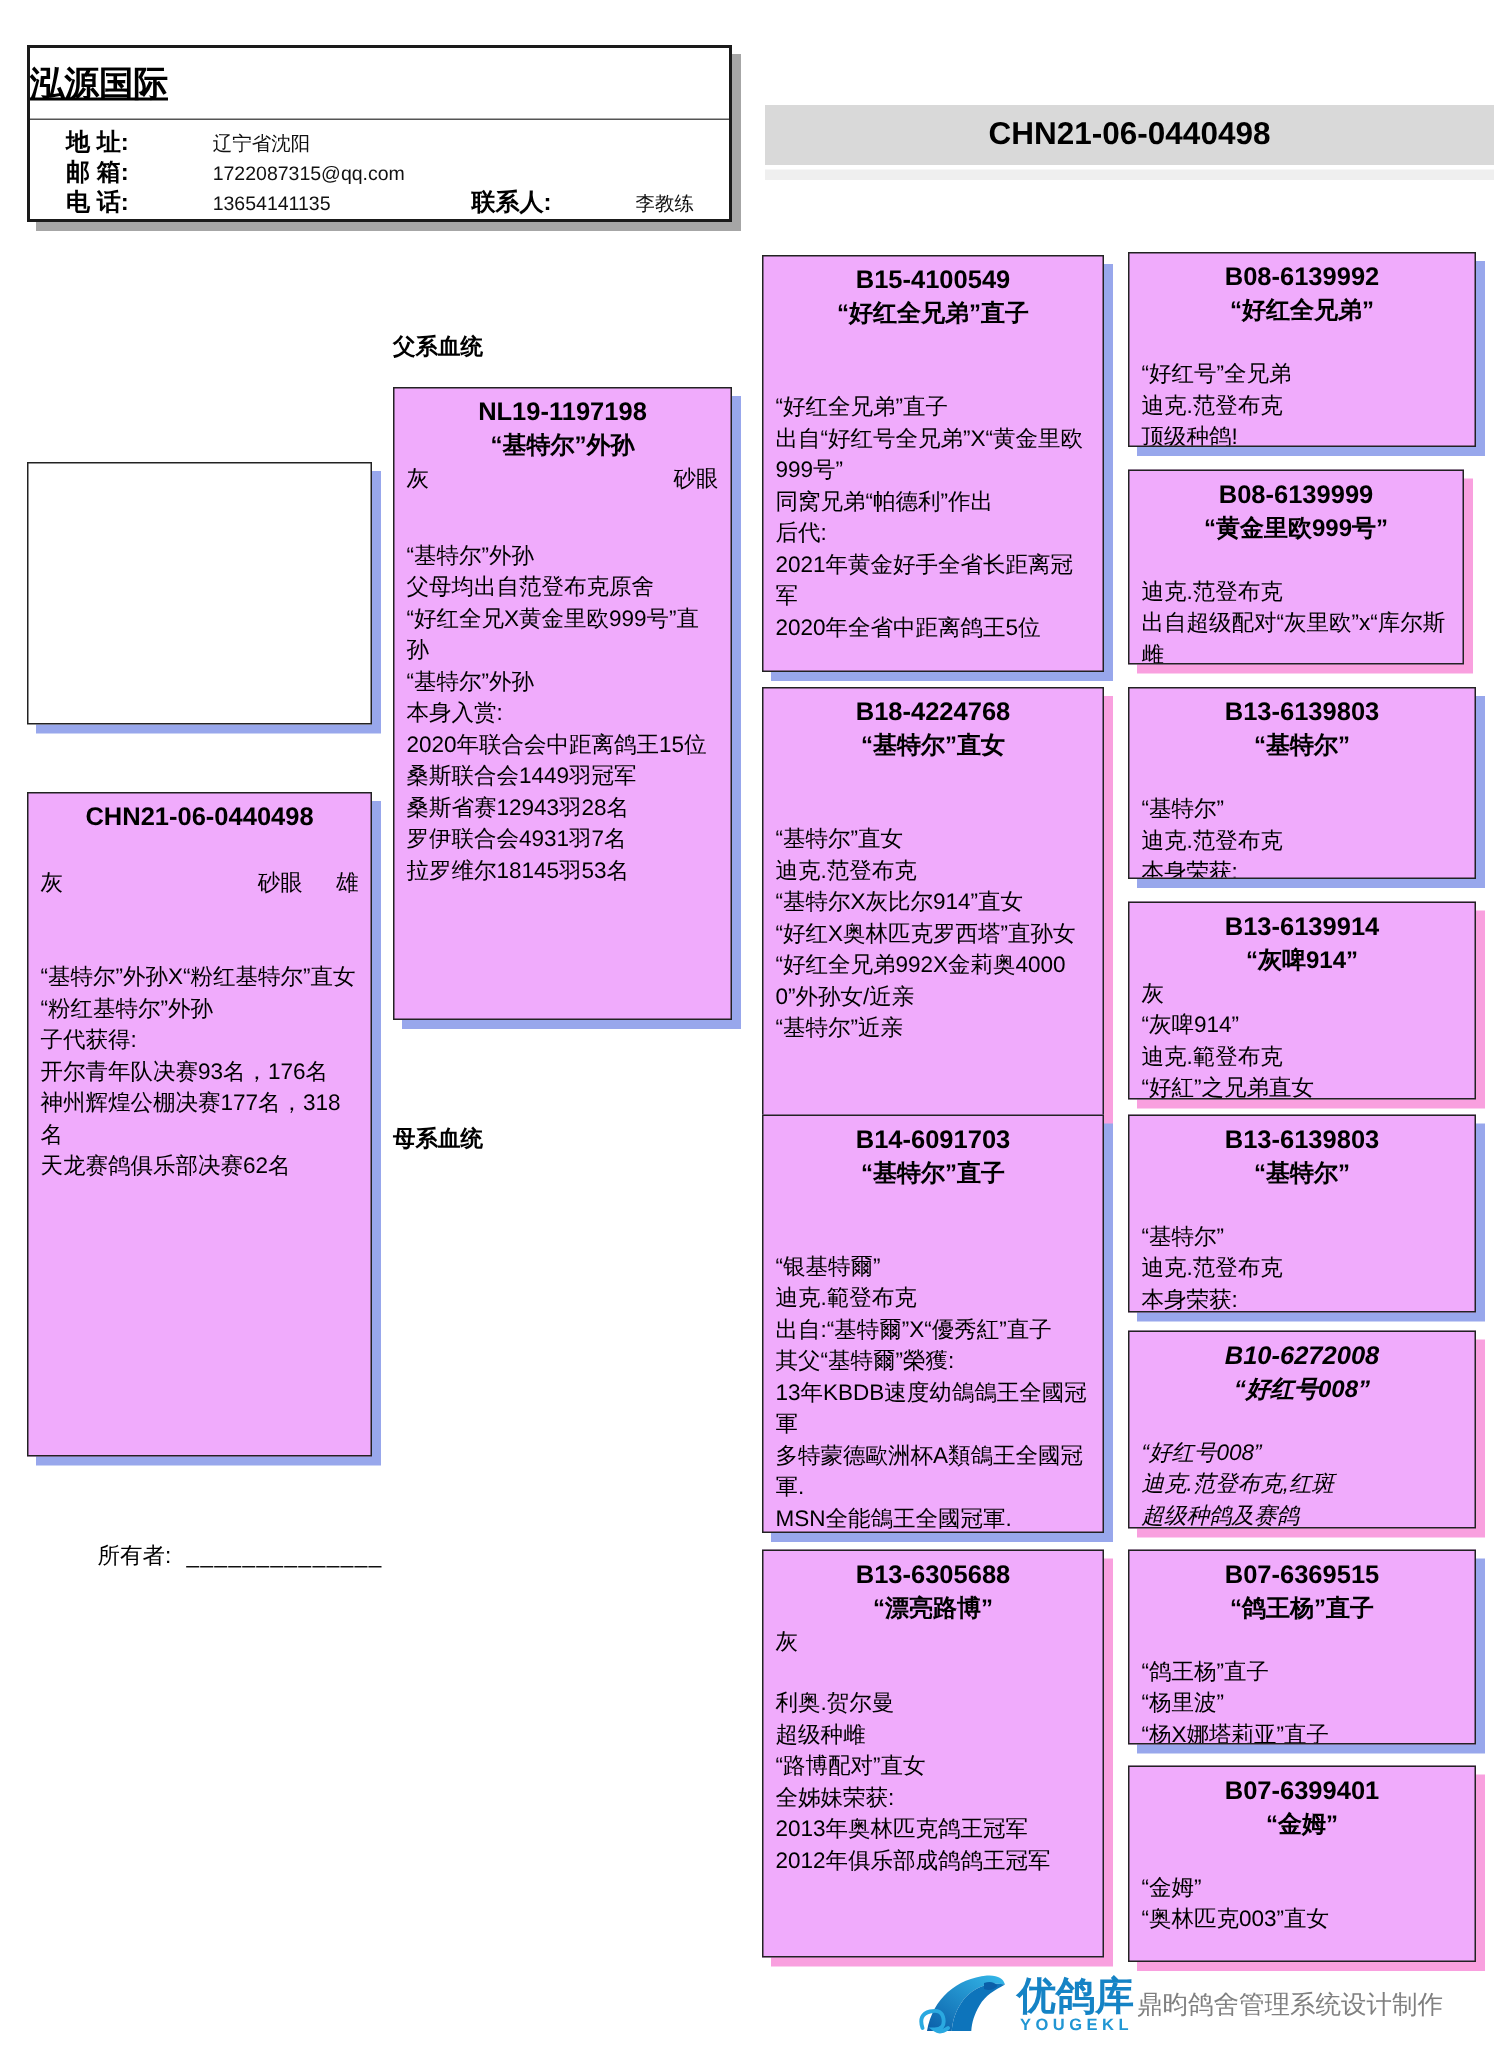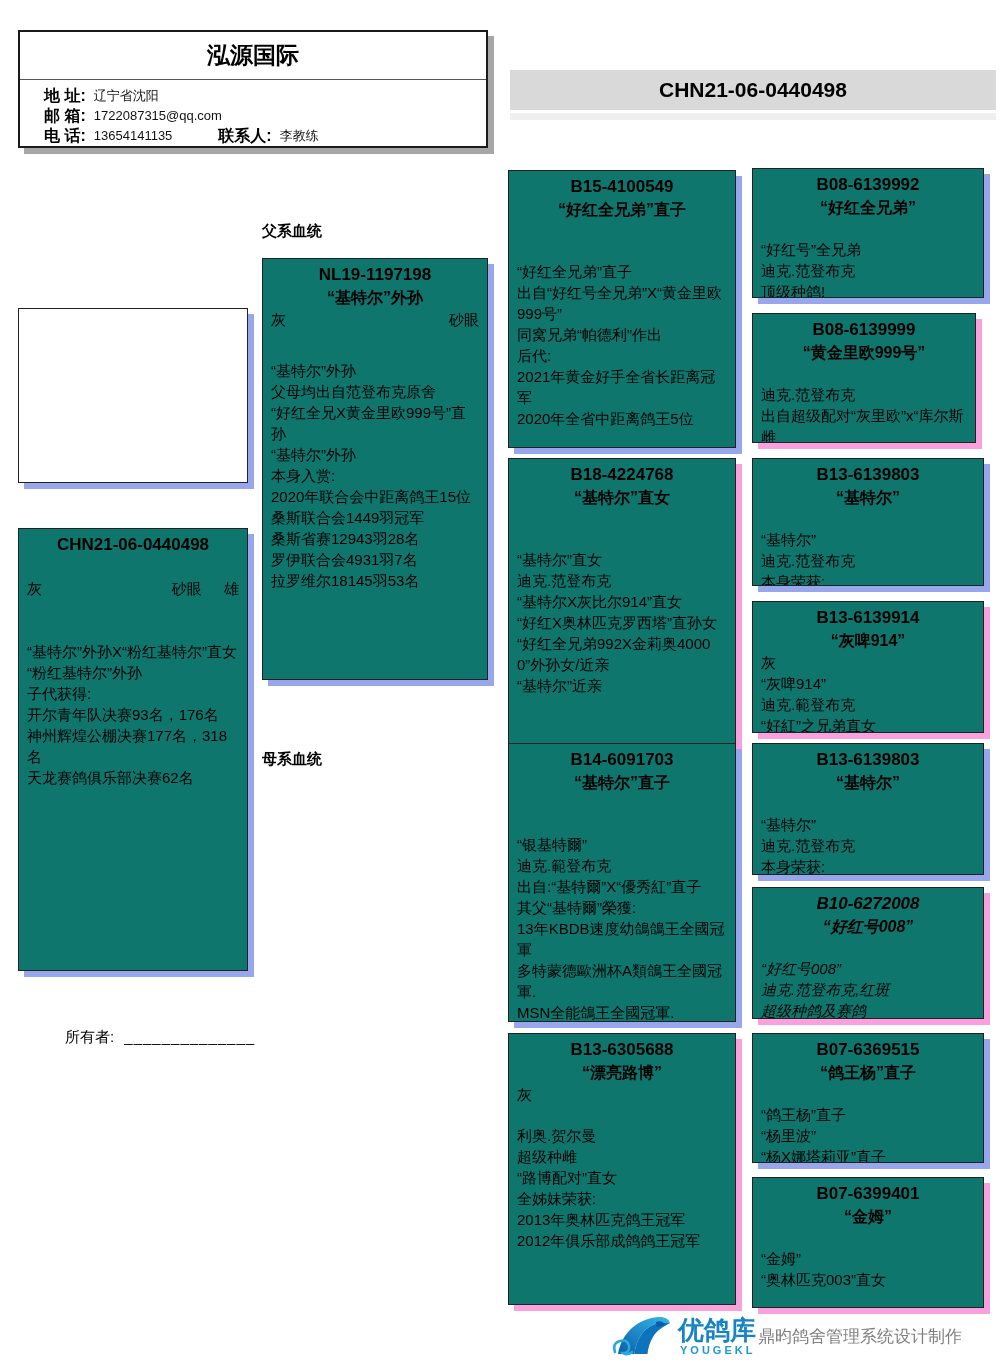--- a/index.html
+++ b/index.html
@@ -2,35 +2,35 @@
 <html><head>
 <meta charset="utf-8">
 <style>
   html,body{margin:0;padding:0;background:#ffffff;}
   body{font-family:"Liberation Sans","DejaVu Sans",sans-serif;color:#000;}
   #page{position:relative;width:1006px;height:1366px;background:#fff;overflow:hidden;}
 
   
   .company-card{position:absolute;left:18px;top:30px;width:470px;height:118px;background:#fff;
     border:2px solid #1a1a1a;box-shadow:6px 6px 0 #a6a6a6;box-sizing:border-box;}
-  .company-title{font-size:23px;font-weight:bold;text-align:center;padding-top:8px;padding-bottom:8px;
-    border-bottom:1px solid #555;}
+  .company-title{font-size:23px;font-weight:bold;text-align:left;padding-top:8px;padding-bottom:8px;
+    border-bottom:1px solid #555;text-decoration:underline;}
   .company-rows{padding:6px 0 0 24px;}
-  .company-row{display:flex;align-items:flex-end;line-height:20px;}
+  .company-row{display:flex;align-items:flex-end;line-height:20px;gap:48px;}
   .c-label{font-size:16px;font-weight:bold;margin-right:8px;white-space:nowrap;}
   .c-value{font-size:13px;color:#111;}
   .c-label.second{margin-left:46px;}
 
   
   .banner{position:absolute;left:510px;top:70px;width:486px;height:40px;background:#d9d9d9;
     font-size:21px;font-weight:bold;text-align:center;line-height:40px;}
   .banner-strip{position:absolute;left:510px;top:113px;width:486px;height:7px;background:#efefef;}
 
   
-  .pbox{position:absolute;background:#0f766e;border:1.5px solid #222;box-sizing:border-box;
+  .pbox{position:absolute;background:#f0abfc;border:1.5px solid #222;box-sizing:border-box;
     padding:4px 8px;overflow:hidden;}
   .shadow-blue{box-shadow:6px 6px 0 #98a7ec;}
   .shadow-pink{box-shadow:6px 6px 0 #f9a0df;}
   .box-title{font-size:17px;font-weight:bold;text-align:center;line-height:23px;}
   .box-subtitle{font-size:16px;font-weight:bold;text-align:center;line-height:23px;}
   .color-row{display:flex;justify-content:space-between;font-size:15px;line-height:21px;}
   .cr-right span{margin-left:18px;}
   .box-body{font-size:15px;line-height:21px;white-space:pre-line;word-break:break-all;}
 
   .section-label{position:absolute;font-size:15px;font-weight:bold;}

